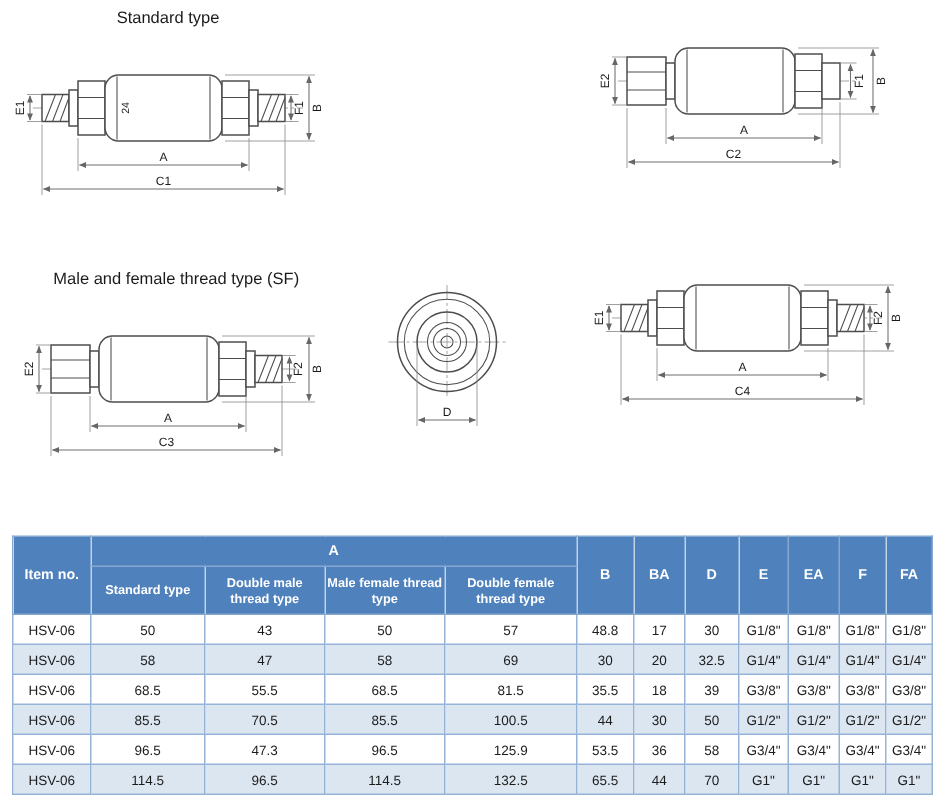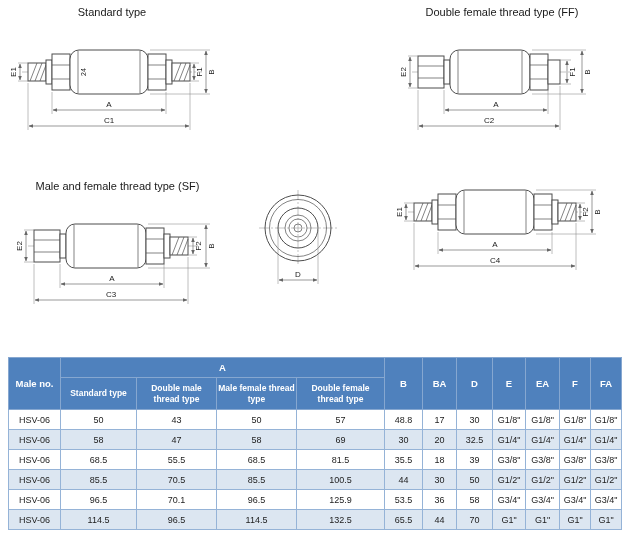--- a/index.html
+++ b/index.html
@@ -71,21 +71,20 @@
         <line class="dim" x1="45" y1="86" x2="157" y2="86" marker-start="url(#arr)" marker-end="url(#arr)"></line>
         <text class="dlab" x="101" y="83" text-anchor="middle">A</text>
         <path class="ext" d="M20,59 V106 M182,59 V106"></path>
         <line class="dim" x1="21" y1="102" x2="181" y2="102" marker-start="url(#arr)" marker-end="url(#arr)"></line>
         <text class="dlab" x="101" y="99" text-anchor="middle">C1</text>
       </g>
     </svg>
   </div>
 
   <div class="draw" style="left:398px; top:6px; width:208px;">
-    <div class="draw-title">Double female thread type (FF)</div>
     <svg width="208" height="112" viewBox="0 0 208 112">
       <line class="cl" x1="14" y1="48" x2="172" y2="48"></line>
       <g>
         <rect class="ln" x="20" y="32" width="26" height="32"></rect>
         <path class="ln2" d="M20,42 H46 M20,54 H46"></path>
         <rect class="ln" x="46" y="36" width="6" height="24"></rect>
         <rect class="ln" x="52" y="26" width="80" height="44" rx="9"></rect>
         <path class="ln2" d="M60,27 V69 M124,27 V69"></path>
         <rect class="ln" x="132" y="30" width="18" height="36"></rect>
         <path class="ln2" d="M132,41 H150 M132,55 H150"></path>
@@ -215,21 +214,21 @@
           <col style="width:38px">
           <col style="width:34px">
           <col style="width:36px">
           <col style="width:33px">
           <col style="width:34px">
           <col style="width:31px">
           <col style="width:31px">
       </colgroup>
       <thead>
         <tr style="height:20px">
-          <th rowspan="2">Male no.</th>
+          <th rowspan="2">Item no.</th>
           <th colspan="4">A</th>
           <th rowspan="2">B</th>
           <th rowspan="2">BA</th>
           <th rowspan="2">D</th>
           <th rowspan="2">E</th>
           <th rowspan="2">EA</th>
           <th rowspan="2">F</th>
           <th rowspan="2">FA</th>
         </tr>
         <tr class="subhead" style="height:32px">
@@ -292,21 +291,21 @@
           <td>30</td>
           <td>50</td>
           <td>G1/2"</td>
           <td>G1/2"</td>
           <td>G1/2"</td>
           <td>G1/2"</td>
         </tr>
         <tr>
           <td>HSV-06</td>
           <td>96.5</td>
-          <td>70.1</td>
+          <td>47.3</td>
           <td>96.5</td>
           <td>125.9</td>
           <td>53.5</td>
           <td>36</td>
           <td>58</td>
           <td>G3/4"</td>
           <td>G3/4"</td>
           <td>G3/4"</td>
           <td>G3/4"</td>
         </tr>

